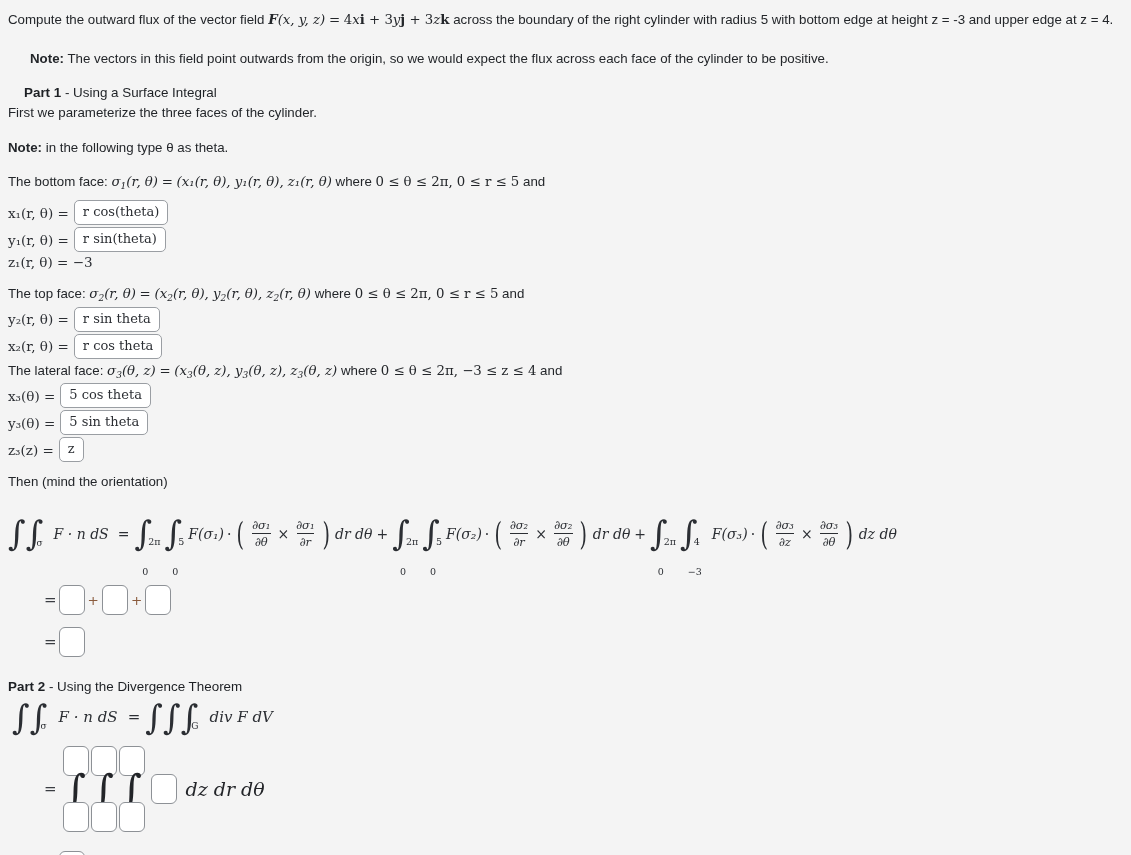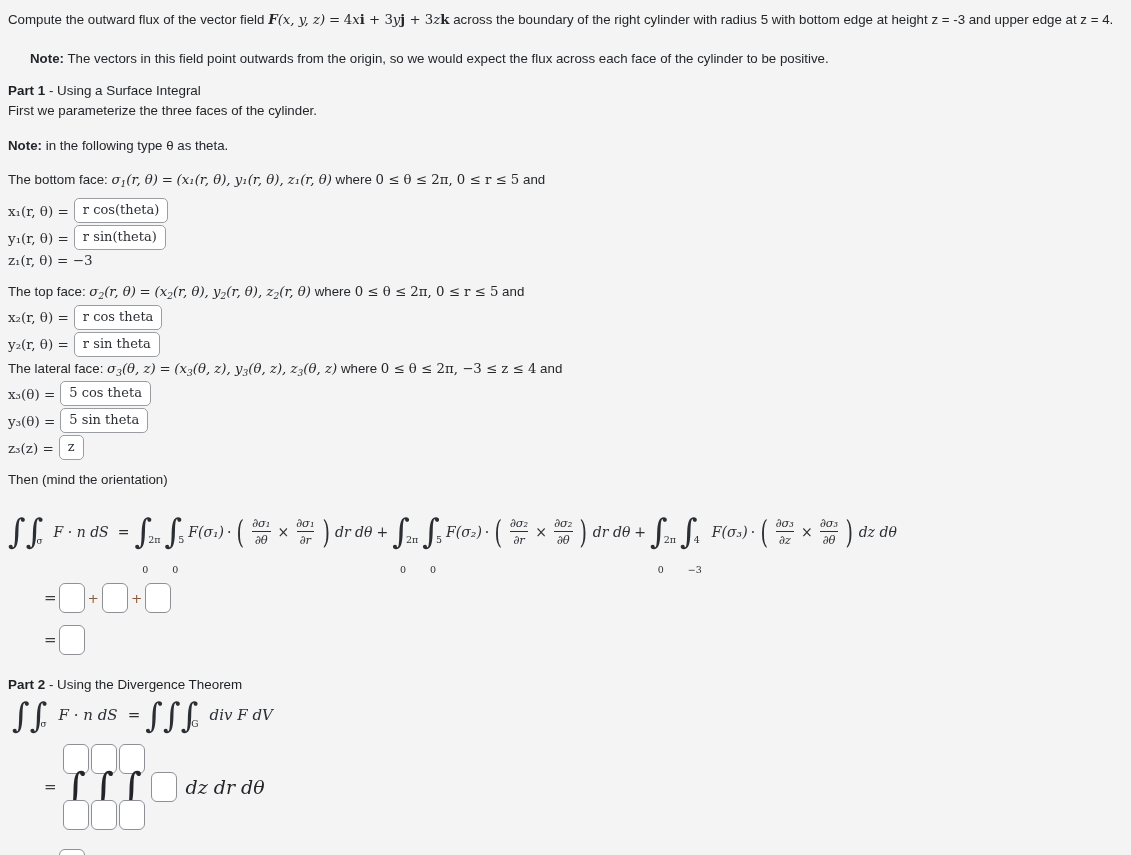--- a/index.html
+++ b/index.html
@@ -13,21 +13,21 @@
   body {
     font-family: "Liberation Sans", sans-serif;
     font-size: 13.5px;
     color: #222428;
   }
   .page { padding: 10px 0 0 8px; position: relative; }
 
   
   .prose { line-height: 1.55; font-size: 13.3px; color: #23262a; }
   .bold { font-weight: bold; }
-  .sec-head { font-weight: bold; font-size: 13.4px; color: #1d2024; margin: 0; }
+  .sec-head { font-weight: bold; font-size: 13.4px; color: #1d2024; margin: 16px; }
   .mi { font-family: "DejaVu Serif","Liberation Serif",serif; font-style: italic; }
   .mn { font-family: "DejaVu Serif","Liberation Serif",serif; font-style: normal; }
   sub  { font-size: 0.68em; vertical-align: -0.28em; font-style: italic;
          font-family: "DejaVu Serif","Liberation Serif",serif; }
   .vecbold { font-weight: bold; font-style: italic;
              font-family: "DejaVu Serif","Liberation Serif",serif; }
   .upbold  { font-weight: bold; font-style: normal;
              font-family: "DejaVu Serif","Liberation Serif",serif; }
 
   
@@ -129,26 +129,26 @@
     <span class="plabel">z₁(r, θ) = −3</span>
   </div>
 
   <div class="prose" style="margin-bottom:1px;">
     <span>The top face: </span><span class="mi">σ<sub>2</sub></span><span class="mi">(r, θ)</span>
     <span class="mn">=</span>
     <span class="mi">(x<sub>2</sub>(r, θ), y<sub>2</sub>(r, θ), z<sub>2</sub>(r, θ)</span><span> where </span><span class="mn">0 ≤ θ ≤ 2π</span><span class="mn">, </span><span class="mn">0 ≤ r ≤ 5</span><span> and</span>
   </div>
 
   <div class="prow">
+    <span class="plabel">y₂(r, θ) =</span>
+    <span class="fbox">r sin theta</span>
+  </div>
+  <div class="prow">
     <span class="plabel">x₂(r, θ) =</span>
     <span class="fbox">r cos theta</span>
-  </div>
-  <div class="prow">
-    <span class="plabel">y₂(r, θ) =</span>
-    <span class="fbox">r sin theta</span>
   </div>
 
   <div class="prose" style="margin-bottom:1px;">
     <span>The lateral face: </span><span class="mi">σ<sub>3</sub></span><span class="mi">(θ, z)</span>
     <span class="mn">=</span>
     <span class="mi">(x<sub>3</sub>(θ, z), y<sub>3</sub>(θ, z), z<sub>3</sub>(θ, z)</span><span> where </span><span class="mn">0 ≤ θ ≤ 2π</span><span class="mn">, </span><span class="mn">−3 ≤ z ≤ 4</span><span> and</span>
   </div>
 
   <div class="prow">
     <span class="plabel">x₃(θ) =</span>

